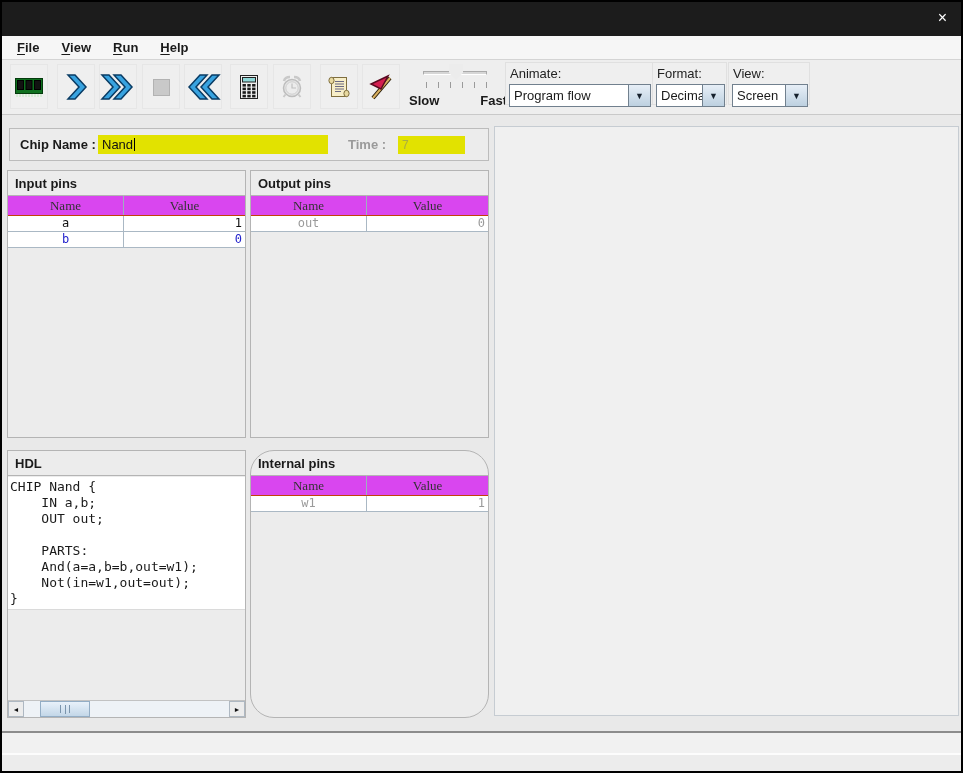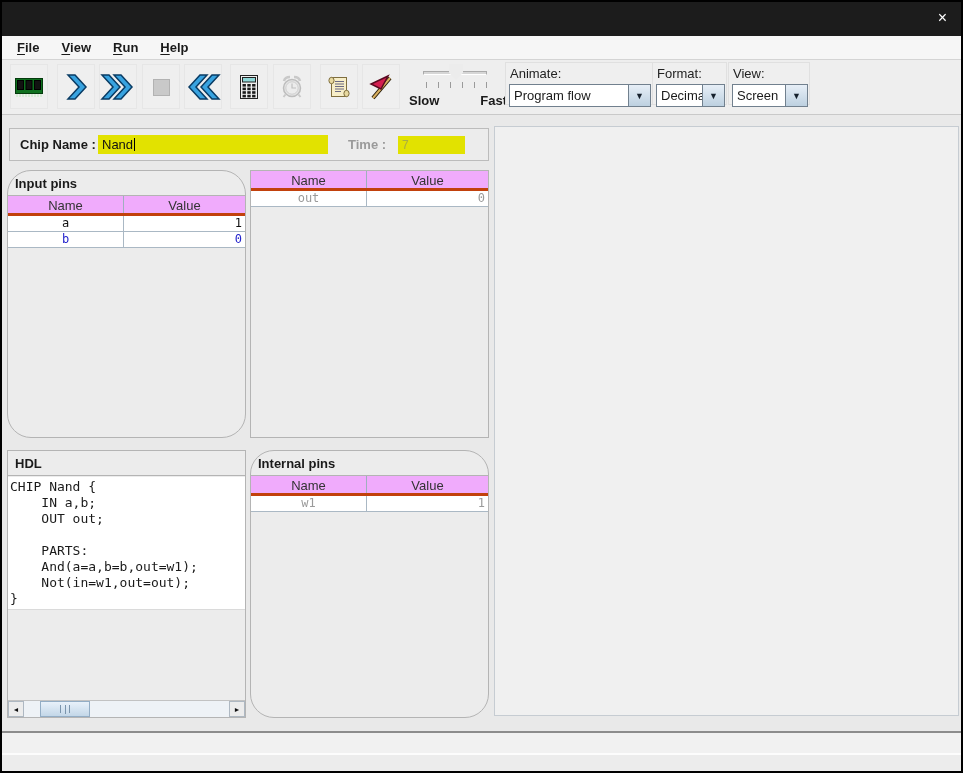--- a/index.html
+++ b/index.html
@@ -60,27 +60,27 @@
   .chip-input { position:absolute; left:88px; top:6px; width:230px; height:19px; background:#e2e200;
                 font-size:13px; color:#111; padding:2px 0 9px 4px; white-space:nowrap; }
   .caret { display:inline-block; width:1px; height:13px; background:#000; vertical-align:-2px;
            margin-left:1px; }
   .time-label { position:absolute; left:338px; top:0; line-height:31px; font-size:13px;
                 font-weight:bold; color:#9a9a9a; }
   .time-input { position:absolute; left:388px; top:7px; width:67px; height:18px; background:#e2e200;
                 font-size:12px; color:#a9ad42; padding:2px 0 0 4px; }
 
   .panel { position:absolute; background:#ececec; border:1px solid #b4b4b4; }
-  .p-input    { left:5px;   top:55px;  width:239px; height:268px;border-radius:24px; }
+  .p-input    { left:5px;   top:55px;  width:239px; height:268px; }
   .p-output   { left:248px; top:55px;  width:239px; height:268px; }
   .p-hdl      { left:5px;   top:335px; width:239px; height:268px; }
   .p-internal { left:248px; top:335px; width:239px; height:268px;border-radius:24px; }
   .panel-title { height:25px; line-height:25px; padding-left:7px; font-size:13px; font-weight:bold;
                  color:#1a1a1a; border-bottom:1px solid #b4b4b4; }
-  .pt-header { display:flex; height:20px; background:#f0abfc; border-bottom:3px solid #c2410c; }
+  .pt-header { display:flex; height:20px; background:#d946ef; border-bottom:1px solid #c2410c;font-family:Liberation Serif, serif; }
   .pt-hcell { width:116px; text-align:center; font-size:13px; color:#333; line-height:19px;
               border-right:1px solid #9fafbe; }
   .pt-hcell:last-child { flex:1; border-right:none; }
   .pt-row { display:flex; height:16px; background:#fff; border-bottom:1px solid #aab8c4; }
   .pt-name { width:116px; text-align:center; border-right:1px solid #aab8c4;
              font-family:"DejaVu Sans Mono", monospace; font-size:12px; line-height:15px; color:#111; }
   .pt-value { flex:1; text-align:right; padding-right:3px;
               font-family:"DejaVu Sans Mono", monospace; font-size:12px; line-height:15px; color:#111; }
   .changed { color:#2323cc; }
   .dimmed  { color:#9a9a9a; }
@@ -279,20 +279,21 @@
             <div class="pt-value normal">1</div>
           </div>
           <div class="pt-row">
             <div class="pt-name changed">b</div>
             <div class="pt-value changed">0</div>
           </div>
         </div>
     </div>
 
     <div class="panel p-output">
+      <div class="panel-title">Output pins</div>
       <div id="tbl-output">
           <div class="pt-header">
             <div class="pt-hcell">Name</div>
             <div class="pt-hcell">Value</div>
           </div>
           <div class="pt-row">
             <div class="pt-name dimmed">out</div>
             <div class="pt-value dimmed">0</div>
           </div>
         </div>

